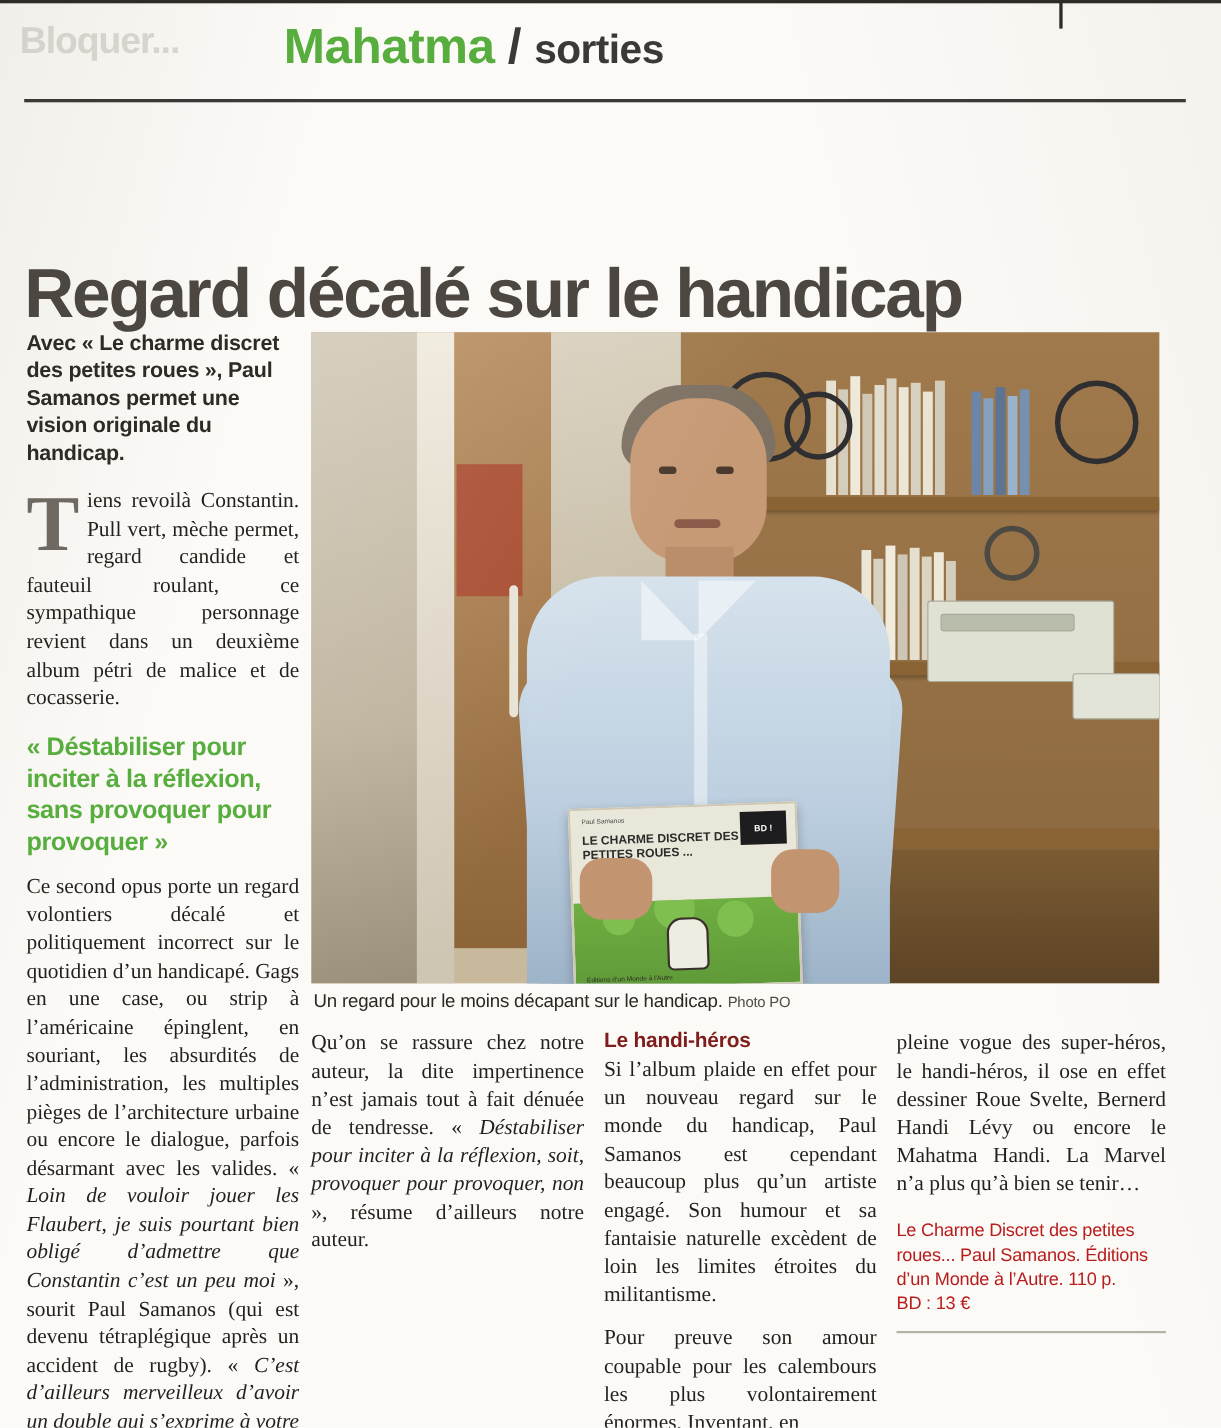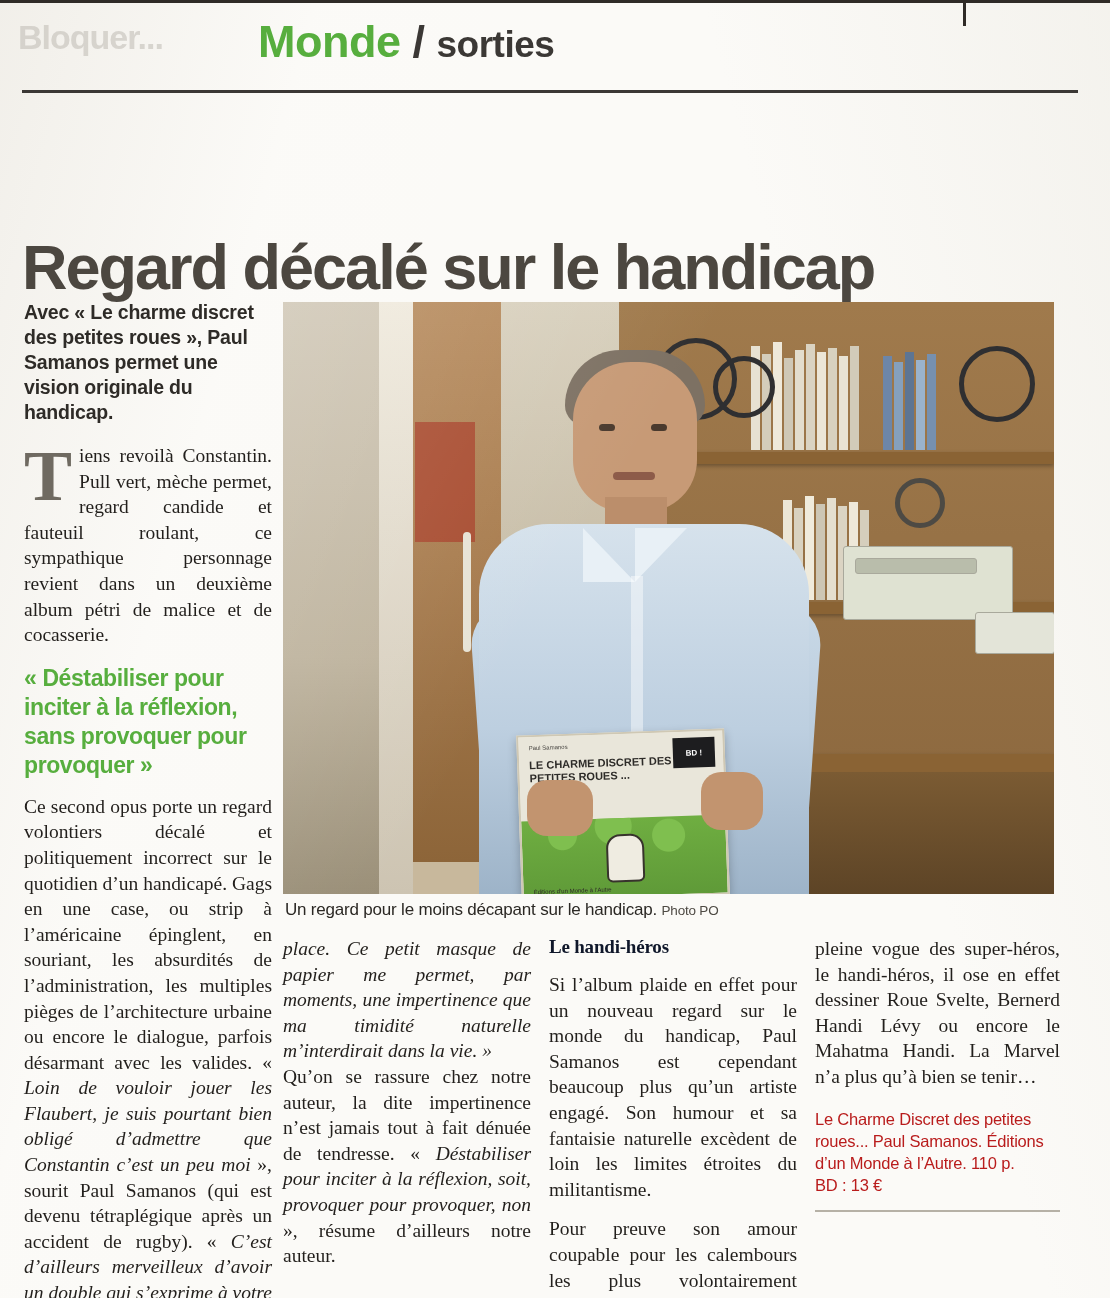--- a/index.html
+++ b/index.html
@@ -360,25 +360,25 @@
   }
   .italic-text {
     font-family: "Liberation Serif", serif;
     font-style: italic;
     font-size: 19.5px;
     line-height: 25.6px;
     text-align: justify;
     color: #221f1c;
   }
   .subhead {
-    font-family: Liberation Serif, serif;
+    font-family: Liberation Sans, sans-serif;
     font-weight: bold;
     font-size: 19px;
-    color: #0f172a;
-    margin-bottom: 14px;
+    color: #7f1d1d;
+    margin-bottom: 2px;
     letter-spacing: -0.2px;
   }
   .infobox {
     margin-top: 18px;
     font-family: "Liberation Sans", sans-serif;
     font-size: 16.5px;
     line-height: 22px;
     color: #b91c1c;
     letter-spacing: -0.2px;
   }
@@ -396,21 +396,21 @@
 <div class="page">
 
   <div class="paper-tint"></div>
 
   <div class="ghost-text">Bloquer...</div>
 
   <div class="top-rule"></div>
   <div class="top-tick"></div>
 
   <div class="masthead">
-    <span class="city">Monde</span><span class="slash"> / </span><span class="section">sorties</span>
+    <span class="city">Mahatma</span><span class="slash"> / </span><span class="section">sorties</span>
   </div>
 
   <div class="masthead-rule"></div>
 
 
   <h1 class="headline">Regard décalé sur le handicap</h1>
 
   <div class="col-left">
     <div class="standfirst">Avec « Le charme discret des petites roues », Paul Samanos permet une vision originale du handicap.</div>
 
@@ -509,21 +509,20 @@
 
       <div class="photo-glare"></div>
     </div>
   </div>
 
   <div class="caption">
     <span>Un regard pour le moins décapant sur le handicap. </span><span class="credit">Photo PO</span>
   </div>
 
   <div class="col2">
-    <div class="italic-text mt0">place. Ce petit masque de papier me permet, par moments, une impertinence que ma timidité naturelle m’interdirait dans la vie. »</div>
     <div class="body-text">
       <span>Qu’on se rassure chez notre auteur, la dite impertinence n’est jamais tout à fait dénuée de tendresse. « </span><em>Déstabiliser pour inciter à la réflexion, soit, provoquer pour provoquer, non</em><span> », résume d’ailleurs notre auteur.</span>
     </div>
   </div>
 
   <div class="col3">
     <div class="subhead">Le handi-héros</div>
     <div class="body-text">Si l’album plaide en effet pour un nouveau regard sur le monde du handicap, Paul Samanos est cependant beaucoup plus qu’un artiste engagé. Son humour et sa fantaisie naturelle excèdent de loin les limites étroites du militantisme.</div>
     <div class="body-text para">Pour preuve son amour coupable pour les calembours les plus volontairement énormes. Inventant, en</div>
   </div>

